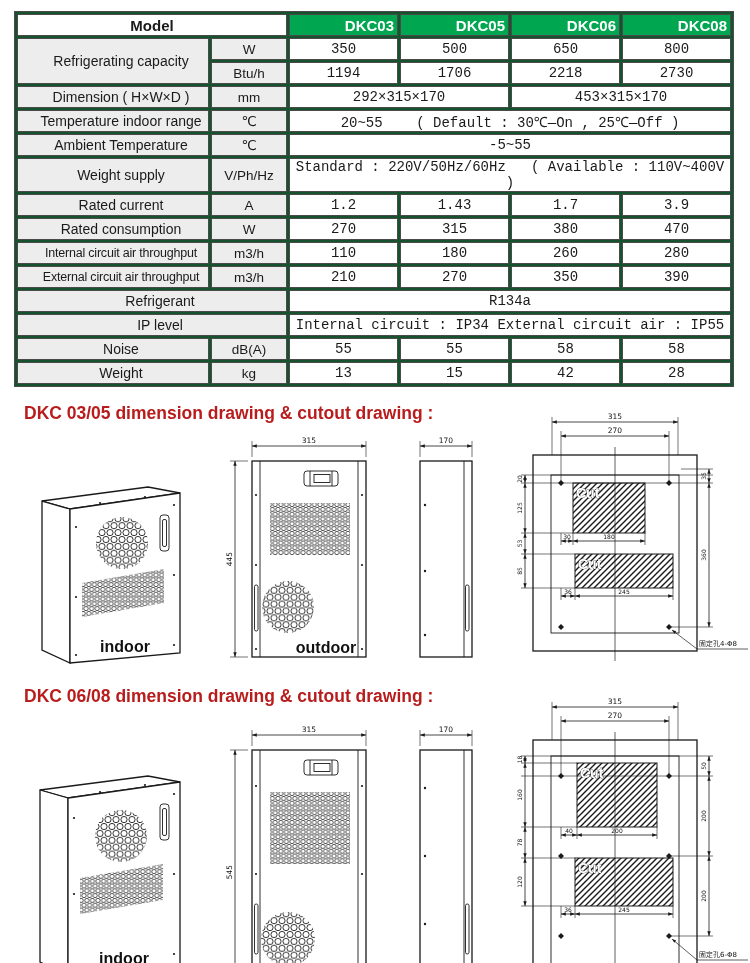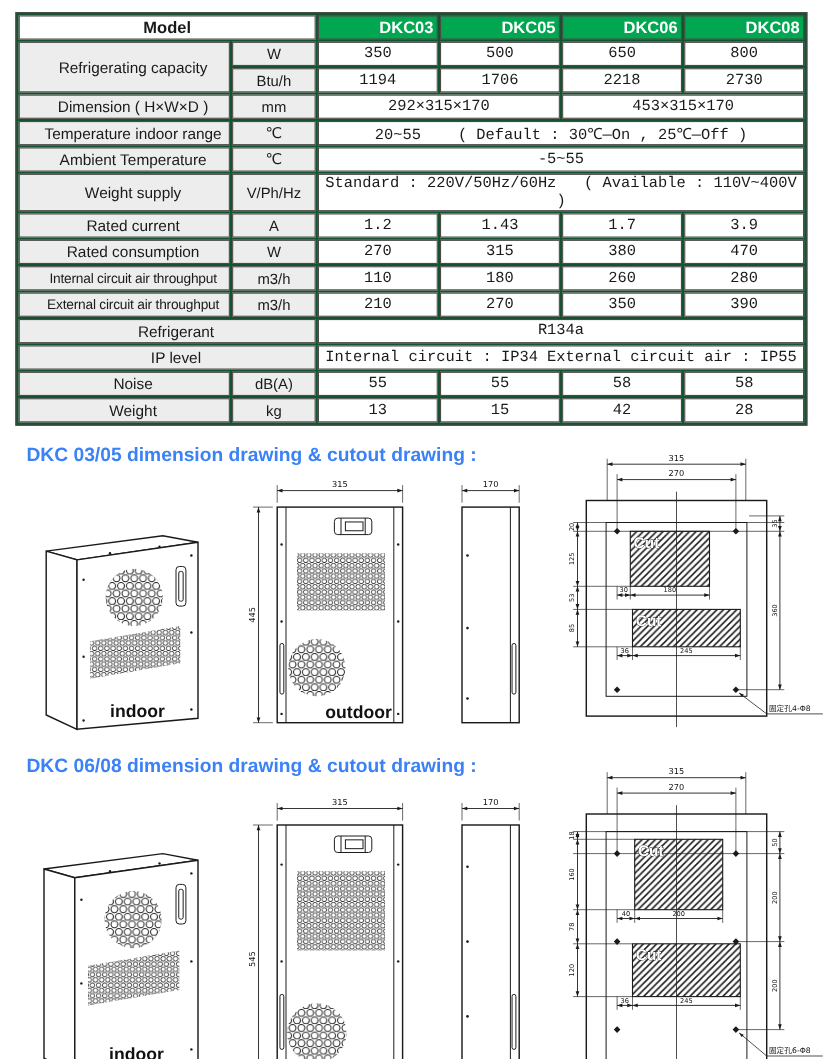--- a/index.html
+++ b/index.html
@@ -18,21 +18,21 @@
   }
   .spec td{border:1px solid #4a4a4a;height:20px;font-size:14px;padding:0 3px;overflow:hidden;}
   .spec .lbl{background:#ededed;text-align:center;padding-left:19px;}
   .spec .unit{background:#ededed;text-align:center;font-size:13.5px;}
   .spec .val{text-align:center;background:#fff;font-family:Liberation Mono, monospace;}
   .spec .mh{background:var(--green);color:#fff;font-weight:bold;text-align:right;font-size:15px;}
   .spec .model-lbl{font-weight:bold;text-align:center;background:#fff;font-size:15px;}
   .spec .sm{font-size:12.5px;letter-spacing:-0.2px;}
   .spec .keep{white-space:pre-wrap;margin-left:14px;}
   
-  h2.sec{font-size:17.5px;font-weight:bold;margin:16px 0 9px 24px;color:#3b82f6;}
+  h2.sec{font-size:17.5px;font-weight:bold;margin:16px 0 9px 24px;color:#b91c1c;}
   
   .drawing-row{position:relative;width:750px;}
   #row1{height:237px;}
   #row2{height:297px;}
   .abs{position:absolute;overflow:visible;}
   
   svg .solid{fill:#fff;stroke:#1a1a1a;stroke-width:1.3;}
   svg .thin{fill:none;stroke:#1a1a1a;stroke-width:0.9;}
   svg .ext{stroke:#1a1a1a;stroke-width:0.6;}
   svg .cl{stroke:#1a1a1a;stroke-width:0.7;}

